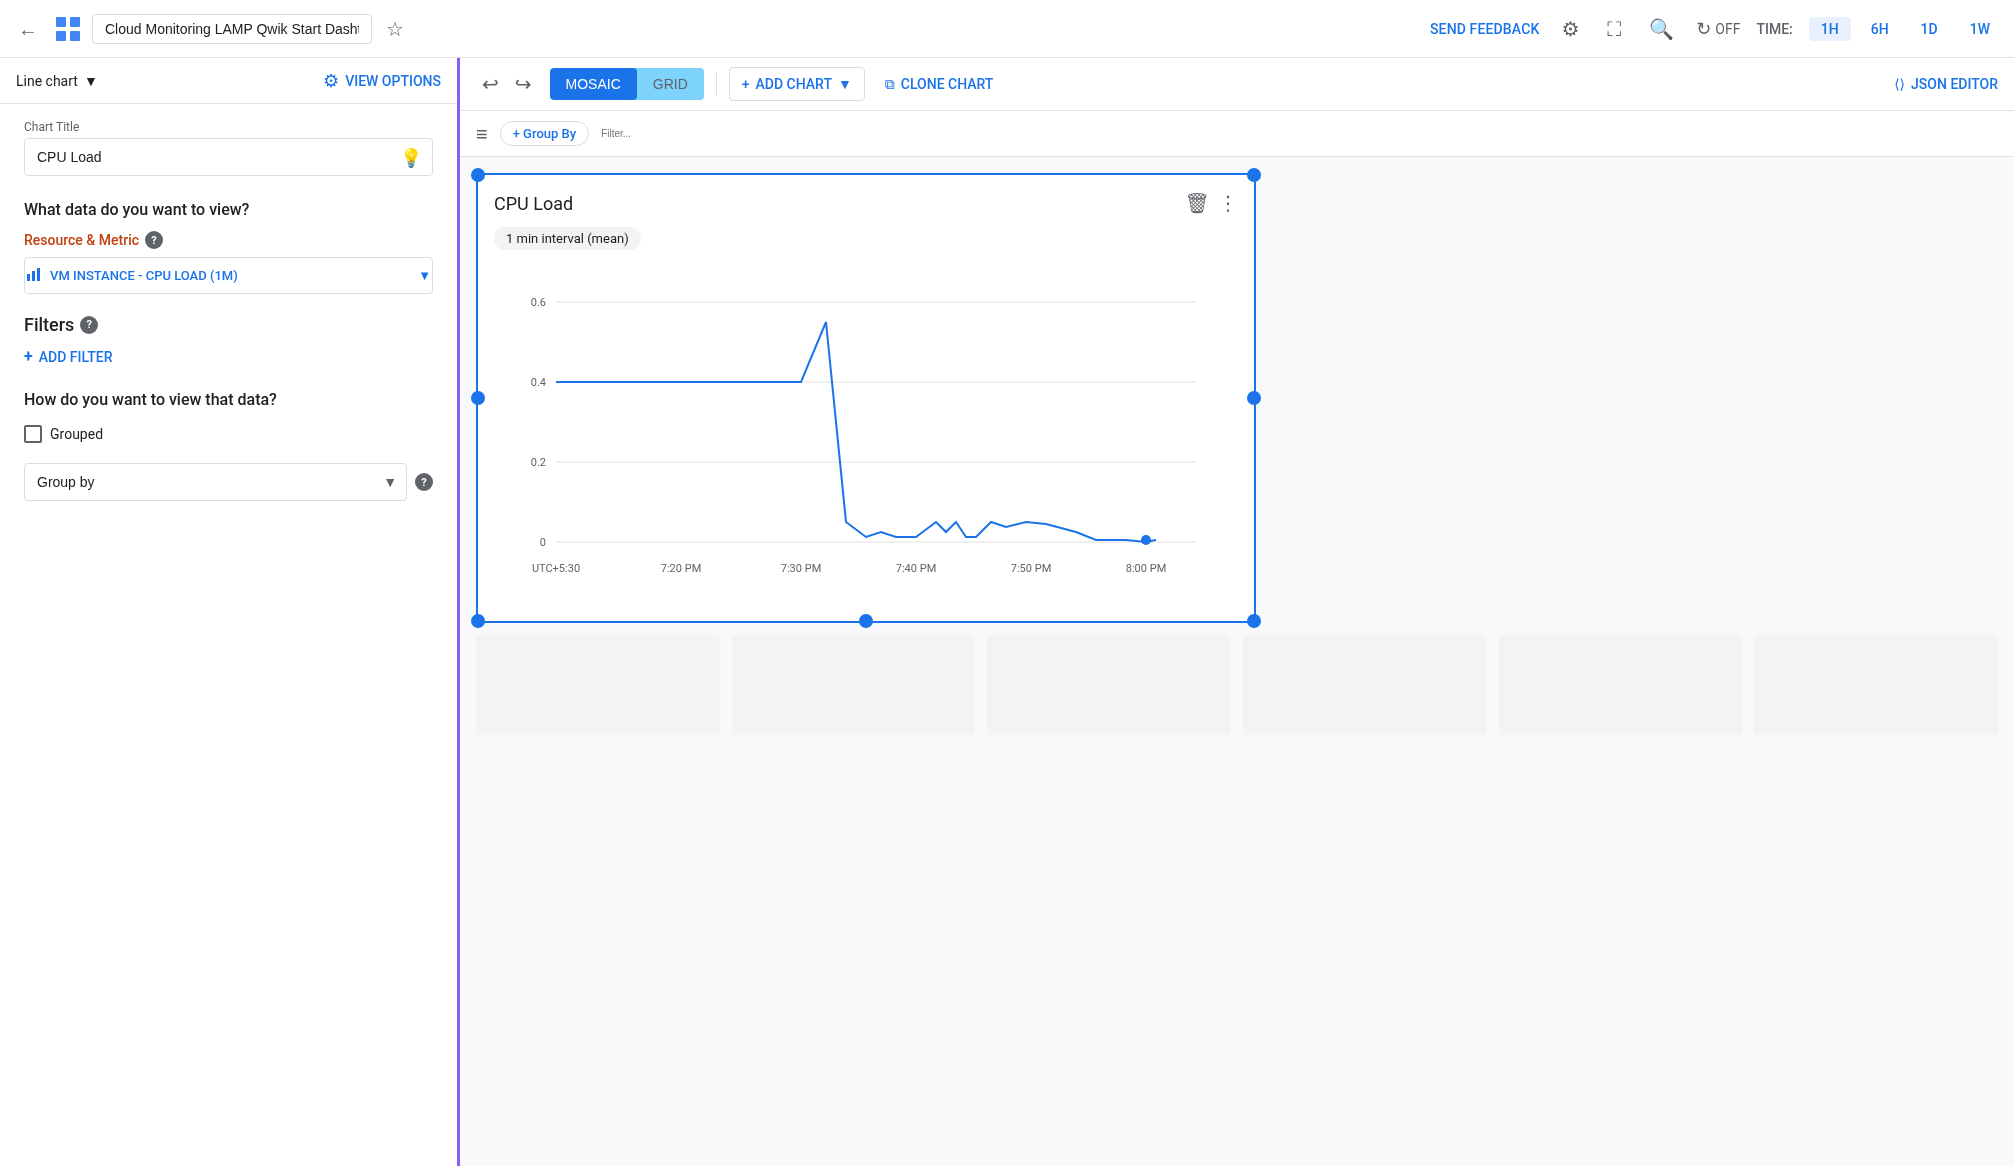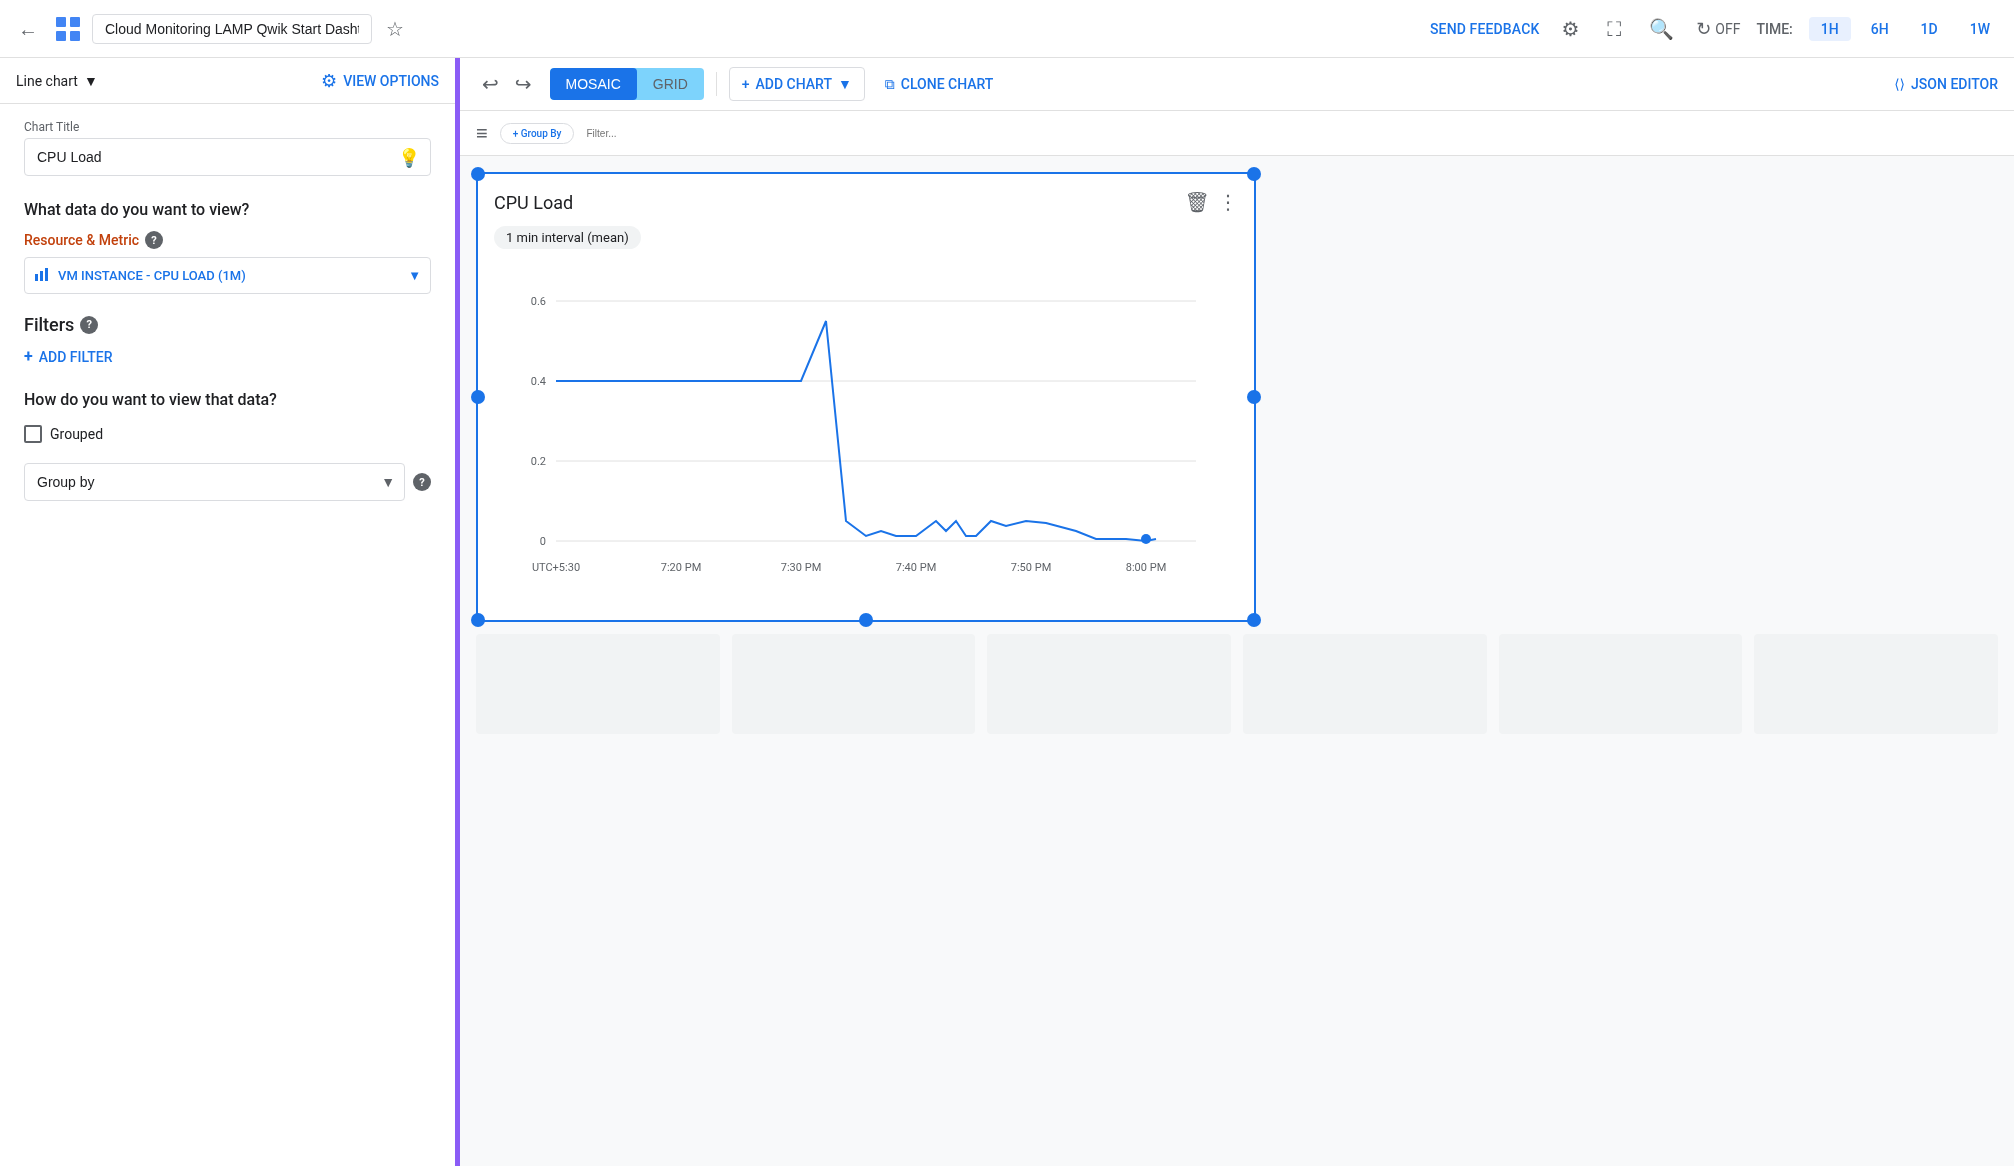--- a/index.html
+++ b/index.html
@@ -106,21 +106,21 @@
 
     
     .main-layout {
       display: flex;
       height: calc(100vh - 58px);
     }
 
     
     .left-panel {
       width: 460px;
-      border-right: 5px solid #8b5cf6;
+      border-right: 3px solid #8b5cf6;
       overflow-y: auto;
       padding: 0;
       flex-shrink: 0;
     }
 
     
     .left-toolbar {
       display: flex;
       align-items: center;
       padding: 12px 16px;
@@ -236,21 +236,21 @@
       cursor: pointer;
       font-weight: bold;
     }
 
     .metric-btn {
       display: flex;
       align-items: center;
       gap: 8px;
       border: 1px solid #dadce0;
       border-radius: 4px;
-      padding: 8px 9px;
+      padding: 8px 1px;
       font-size: 13px;
       font-weight: 500;
       color: #1a73e8;
       cursor: pointer;
       background: #fff;
       margin-bottom: 20px;
     }
     .chevron-icon {
       margin-left: auto;
       color: #1a73e8;
@@ -438,21 +438,21 @@
       color: #5f6368;
       font-size: 20px;
     }
     .group-by-chip {
       display: flex;
       align-items: center;
       gap: 6px;
       border: 1px solid #dadce0;
       border-radius: 16px;
       padding: 4px 12px;
-      font-size: 10px;
+      font-size: 13px;
       color: #1a73e8;
       cursor: pointer;
       font-weight: 500;
     }
     .filter-input {
       border: none;
       outline: none;
       font-size: 10px;
       color: #5f6368;
       flex: 1;

